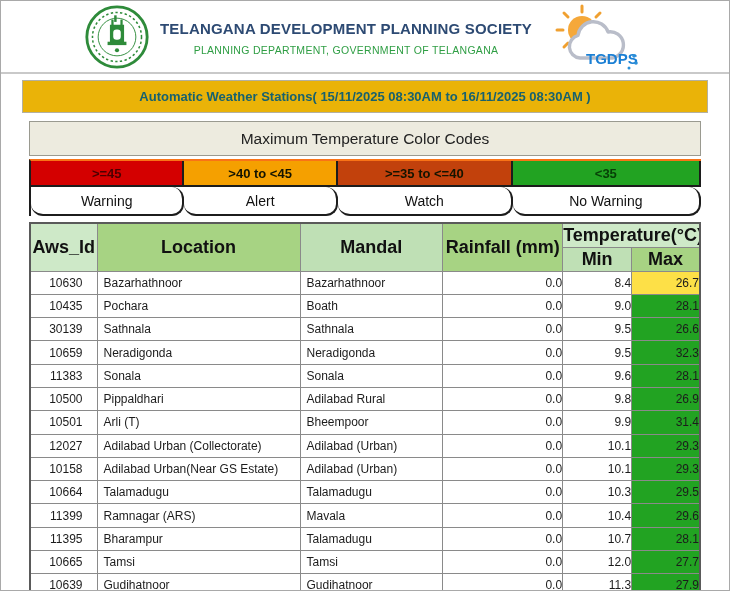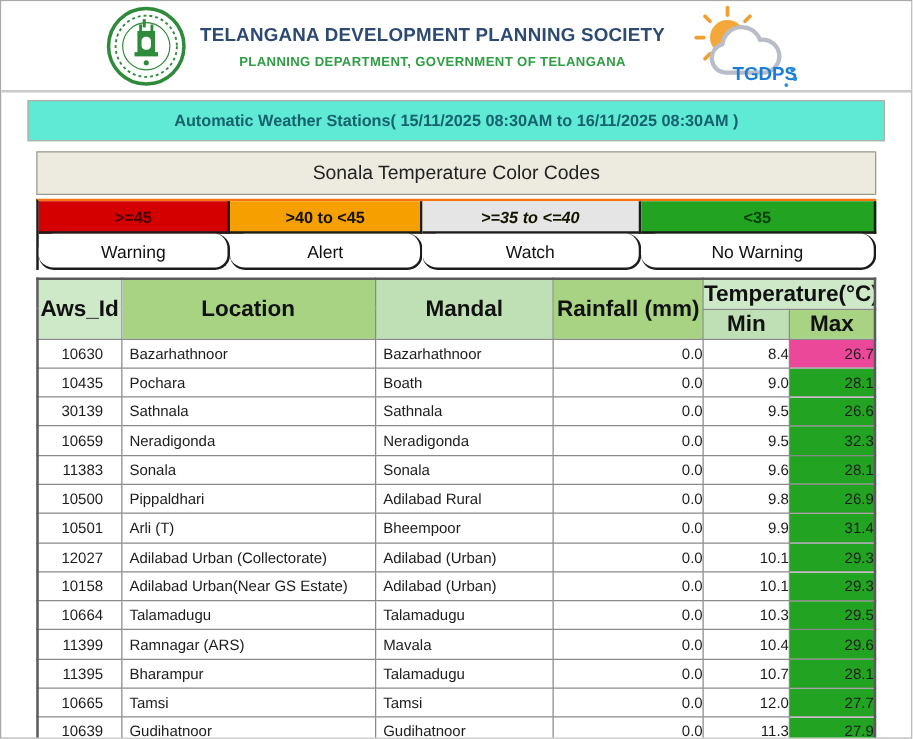--- a/index.html
+++ b/index.html
@@ -11,26 +11,26 @@
   }
 
   
   .hdr {
     height:73px; display:flex; align-items:center; justify-content:center;
     gap:10px; border-bottom:2px solid #c9c9c9; background:#fff;
   }
   .emblem { width:66px; height:66px; flex:0 0 auto; }
   .title-block { text-align:center; padding-top:2px; }
   .org-name { font-size:15px; font-weight:bold; color:#2d4a73; letter-spacing:.2px; }
-  .org-sub { font-size:10.5px; font-weight:bold; color:#2f9e44; margin-top:7px; letter-spacing:.3px; }
+  .org-sub { font-size:10.5px; font-weight:normal; color:#2f9e44; margin-top:7px; letter-spacing:.3px; }
   .weather-logo { width:104px; height:66px; flex:0 0 auto; }
 
   
   .aws-bar {
-    margin:6px 21px 0 21px; height:33px; background:#5eead4;
+    margin:6px 21px 0 21px; height:33px; background:#eab308;
     border:1px solid #b3b0a1; display:flex; align-items:center; justify-content:center;
   }
   .aws-bar span { font-size:13px; font-weight:bold; color:#17616e; }
 
   
   .cc-wrap { margin:8px 28px 0 28px; }
   .cc-title {
     height:35px; background:#edebdf; border:1px solid #9a9a90;
     display:flex; align-items:center; justify-content:center;
     font-size:15.5px; color:#222;
@@ -116,25 +116,25 @@
       <circle cx="94" cy="59" r="1.8" fill="#2a8fd8"></circle>
       <circle cx="87" cy="64" r="1.5" fill="#2a8fd8"></circle>
     </svg>
   </div>
 
   <div class="aws-bar">
     <span>Automatic Weather Stations( 15/11/2025 08:30AM to 16/11/2025 08:30AM )</span>
   </div>
 
   <div class="cc-wrap">
-    <div class="cc-title">Sonala Temperature Color Codes</div>
+    <div class="cc-title">Maximum Temperature Color Codes</div>
     <div class="cc-grid">
       <div class="cc-cell cc-range" style="background: rgb(212, 0, 0);">&gt;=45</div>
       <div class="cc-cell cc-range" style="background: rgb(245, 160, 0);">&gt;40 to &lt;45</div>
-      <div class="cc-cell cc-range" style="background: #e5e5e5; font-style: italic;">&gt;=35 to &lt;=40</div>
+      <div class="cc-cell cc-range" style="background: #c2410c;">&gt;=35 to &lt;=40</div>
       <div class="cc-cell cc-range" style="background: rgb(34, 163, 34);">&lt;35</div>
       <div class="cc-cell cc-level">Warning</div>
       <div class="cc-cell cc-level">Alert</div>
       <div class="cc-cell cc-level">Watch</div>
       <div class="cc-cell cc-level">No Warning</div>
     </div>
   </div>
 
   <div class="tbl-wrap">
     <table class="weather">
@@ -159,21 +159,21 @@
           <th class="h-green">Max</th>
         </tr>
       </thead>
       <tbody>
           <tr>
             <td class="td-awsid">10630</td>
             <td class="td-left">Bazarhathnoor</td>
             <td class="td-left">Bazarhathnoor</td>
             <td class="td-center">0.0</td>
             <td class="td-center">8.4</td>
-            <td class="td-center max-cell" style="background: #ec4899;">26.7</td>
+            <td class="td-center max-cell" style="background: #fde047;">26.7</td>
           </tr>
           <tr>
             <td class="td-awsid">10435</td>
             <td class="td-left">Pochara</td>
             <td class="td-left">Boath</td>
             <td class="td-center">0.0</td>
             <td class="td-center">9.0</td>
             <td class="td-center max-cell" style="background: rgb(34, 163, 34);">28.1</td>
           </tr>
           <tr>

